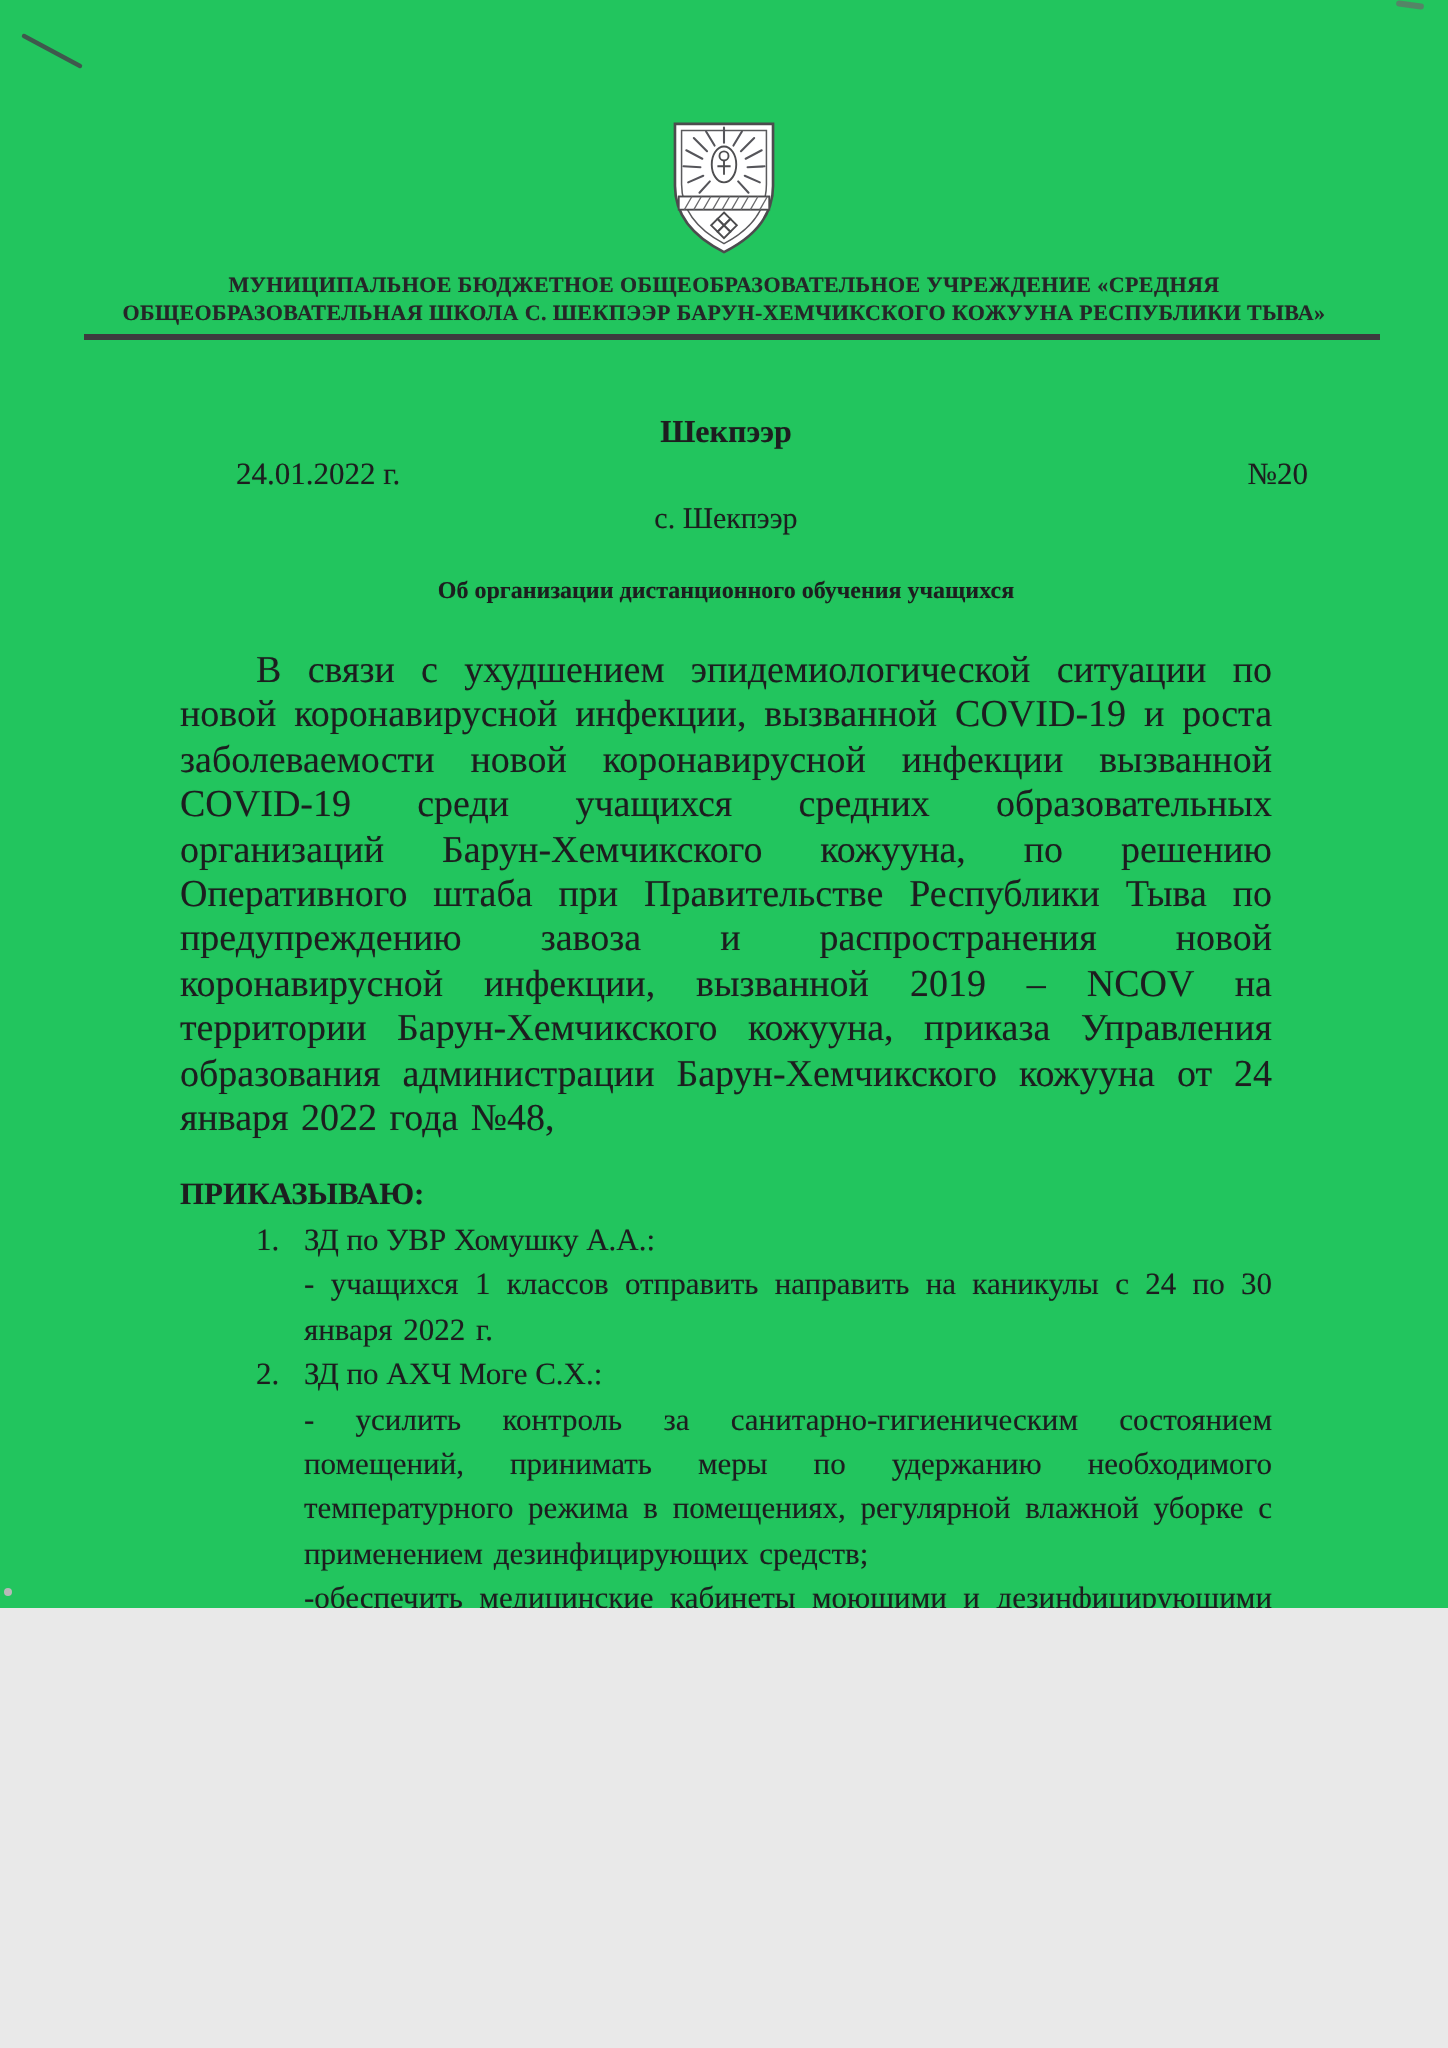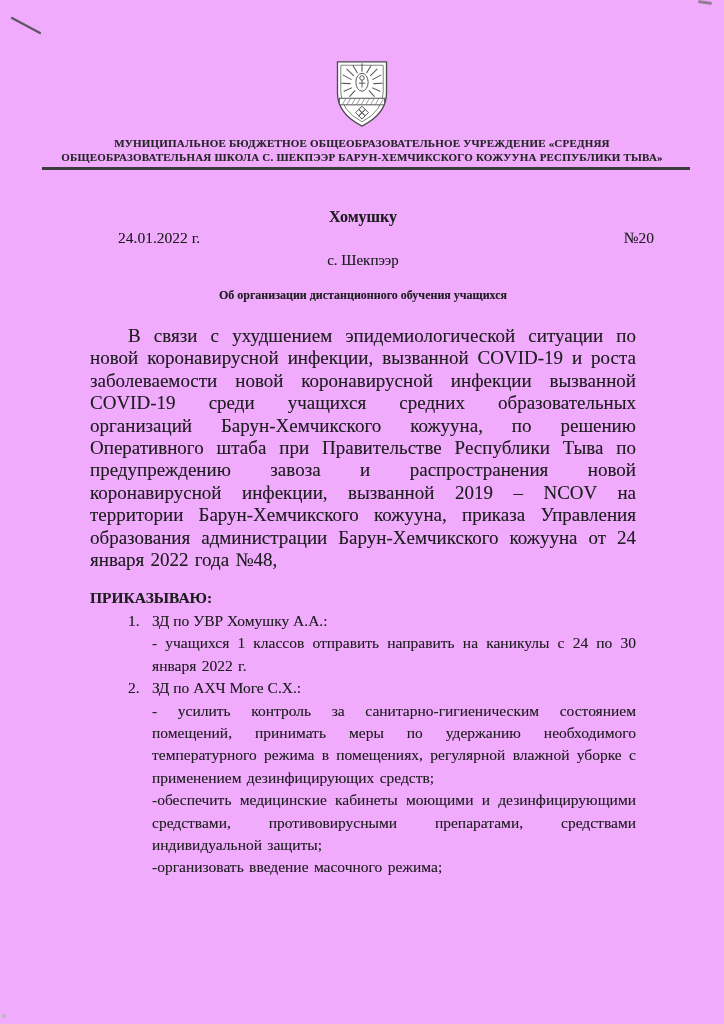--- a/index.html
+++ b/index.html
@@ -1,21 +1,21 @@
 <!DOCTYPE html>
 <html lang="ru"><head>
 <meta charset="utf-8">
 <style>
   html, body { margin: 0; padding: 0; background: #e9e9e9; }
   .page {
     position: relative;
     width: 724px;
-    height: 1024px;
+    height: 804px;
     margin: 0 auto;
-    background: #f0abfc;
+    background: #22c55e;
     color: #1d1d1f;
     font-family: "Liberation Serif", "DejaVu Serif", serif;
     overflow: hidden;
     text-shadow: 0 0 0.4px rgba(20,20,20,0.35);
   }
   
   .pen-mark { position: absolute; top: 0; left: 0; }
   .speck-tr {
     position: absolute; top: 1px; right: 12px;
     width: 14px; height: 3px; background: #6a6a6a;
@@ -156,21 +156,21 @@
       <div>МУНИЦИПАЛЬНОЕ БЮДЖЕТНОЕ ОБЩЕОБРАЗОВАТЕЛЬНОЕ УЧРЕЖДЕНИЕ «СРЕДНЯЯ</div>
       <div>ОБЩЕОБРАЗОВАТЕЛЬНАЯ ШКОЛА С. ШЕКПЭЭР БАРУН-ХЕМЧИКСКОГО КОЖУУНА РЕСПУБЛИКИ ТЫВА»</div>
     </div>
 
     <div class="header-rule"></div>
 
   </header>
 
   <main class="doc-body">
 
-    <div class="doc-type">Хомушку</div>
+    <div class="doc-type">Шекпээр</div>
 
     <div class="date-row">
       <span class="order-date">24.01.2022 г.</span>
       <span class="order-number">№20</span>
     </div>
 
     <div class="order-place">с. Шекпээр</div>
 
     <h1 class="order-subject">Об организации дистанционного обучения учащихся</h1>
 

